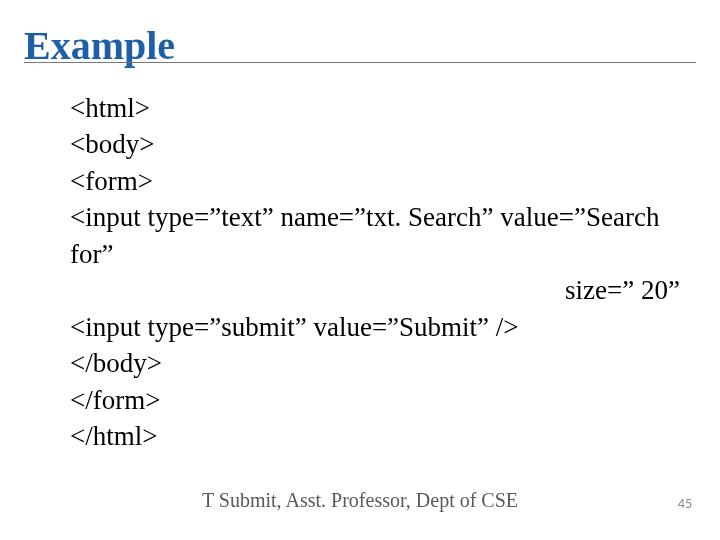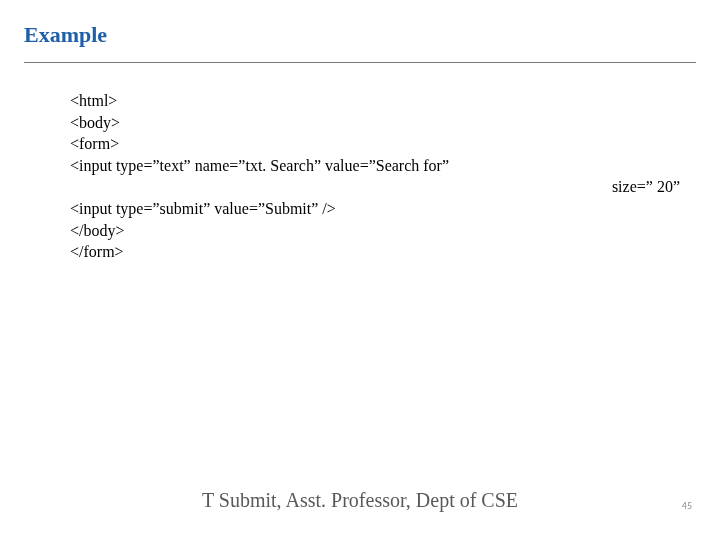--- a/index.html
+++ b/index.html
@@ -16,58 +16,58 @@
   .slide {
     width: 720px;
     height: 540px;
     position: relative;
     box-sizing: border-box;
   }
   .title {
     position: absolute;
     left: 24px;
     top: 22px;
-    font-size: 22px;
+    font-size: 40px;
     font-weight: bold;
     color: #1f5fa8;
   }
   .underline {
     position: absolute;
     left: 24px;
     top: 62px;
     width: 672px;
     height: 0;
     border-top: 1px solid #777;
   }
   .body {
     position: absolute;
     left: 70px;
     top: 90px;
     right: 40px;
-    font-size: 16px;
+    font-size: 27px;
     line-height: 1.35;
     color: #000;
   }
   .body .line { display: block; }
   .indent { padding-left: 38px; display: block; text-align: right; }
   .footer-author {
     position: absolute;
     bottom: 28px;
     left: 0;
     width: 100%;
     text-align: center;
     font-size: 20px;
     color: #595959;
     font-family: "Times New Roman", Times, serif;
   }
   .page-num {
     position: absolute;
     right: 28px;
     bottom: 28px;
-    font-size: 10px;
+    font-size: 14px;
     color: #8a8a8a;
     font-family: Calibri, Arial, sans-serif;
   }
 </style>
 </head>
 <body>
 
 <div class="slide">
 
   <div class="title">Example</div>
@@ -76,20 +76,21 @@
 
   <div class="body">
     <span class="line">&lt;html&gt;</span>
     <span class="line">&lt;body&gt;</span>
     <span class="line">&lt;form&gt;</span>
     <span class="line">&lt;input type=”text” name=”txt. Search” value=”Search for”</span>
     <span class="indent">size=” 20”</span>
     <span class="line">&lt;input type=”submit” value=”Submit” /&gt;</span>
     <span class="line">&lt;/body&gt;</span>
     <span class="line">&lt;/form&gt;</span>
+    <span class="line">&lt;/html&gt;</span>
   </div>
 
   <div class="footer-author">
     <span>T Submit, Asst. Professor, Dept of CSE</span>
   </div>
 
   <div class="page-num">45</div>
 
 </div>
 

